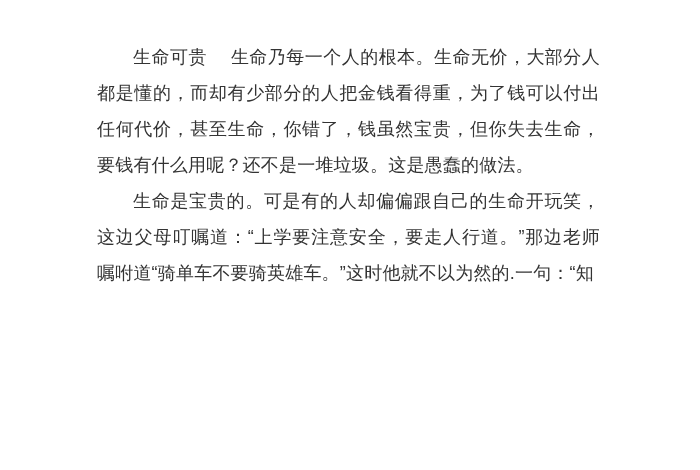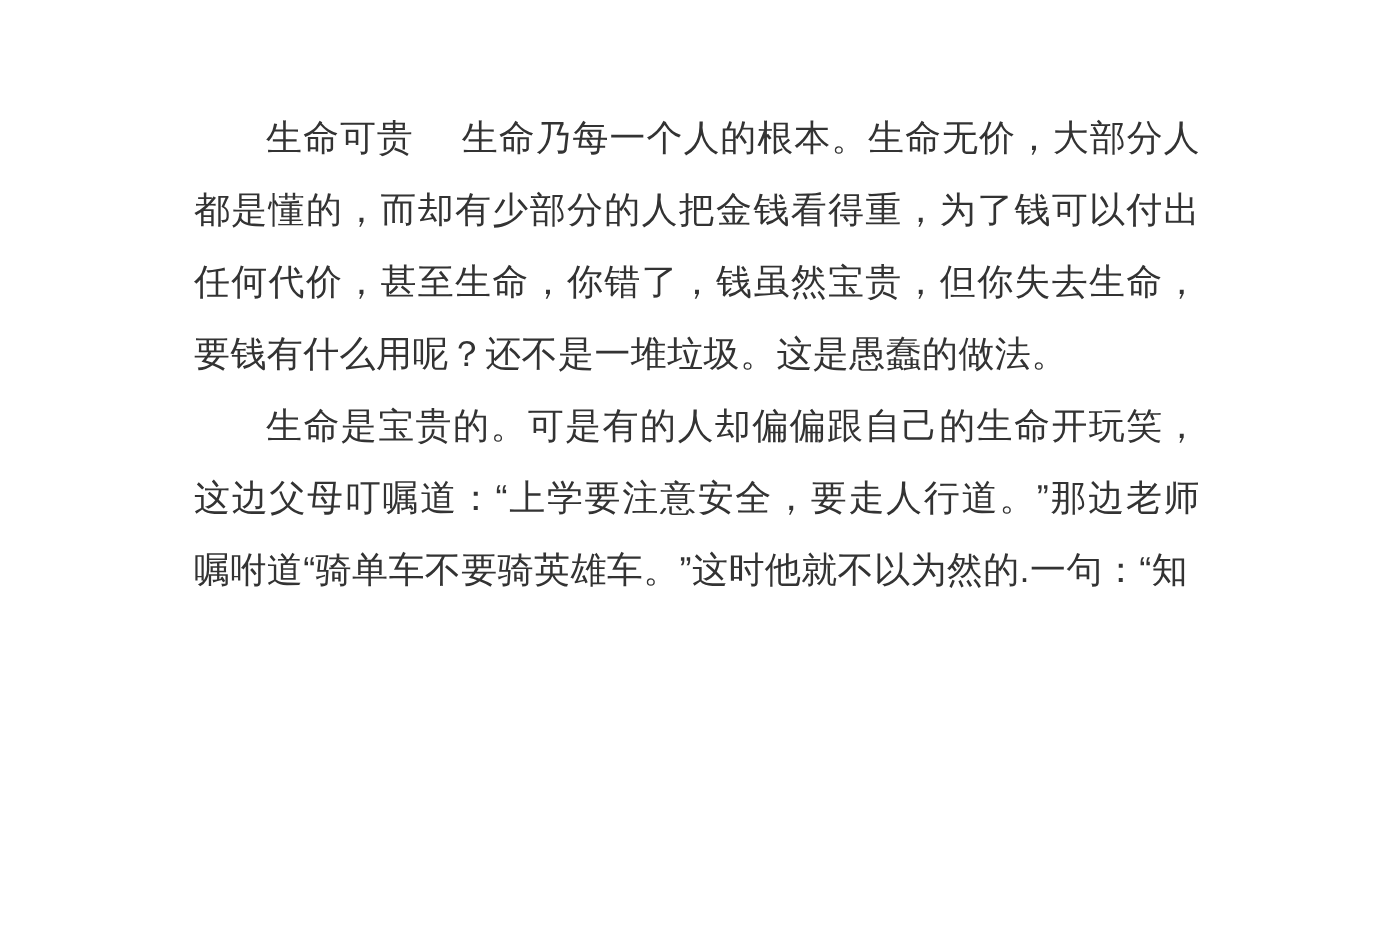--- a/index.html
+++ b/index.html
@@ -7,21 +7,21 @@
     padding: 0;
     background: #ffffff;
   }
   .page {
     position: relative;
     width: 700px;
     height: 346px;
     background: #ffffff;
     overflow: hidden;
     box-sizing: border-box;
-    padding: 51px 100px 0 97px;
+    padding: 39px 100px 0 97px;
   }
   .text-block {
     width: 503px;
   }
   .para {
     margin: 0;
     padding: 0;
     font-family: "Liberation Sans", "DejaVu Sans", sans-serif;
     font-size: 18px;
     line-height: 36px;

